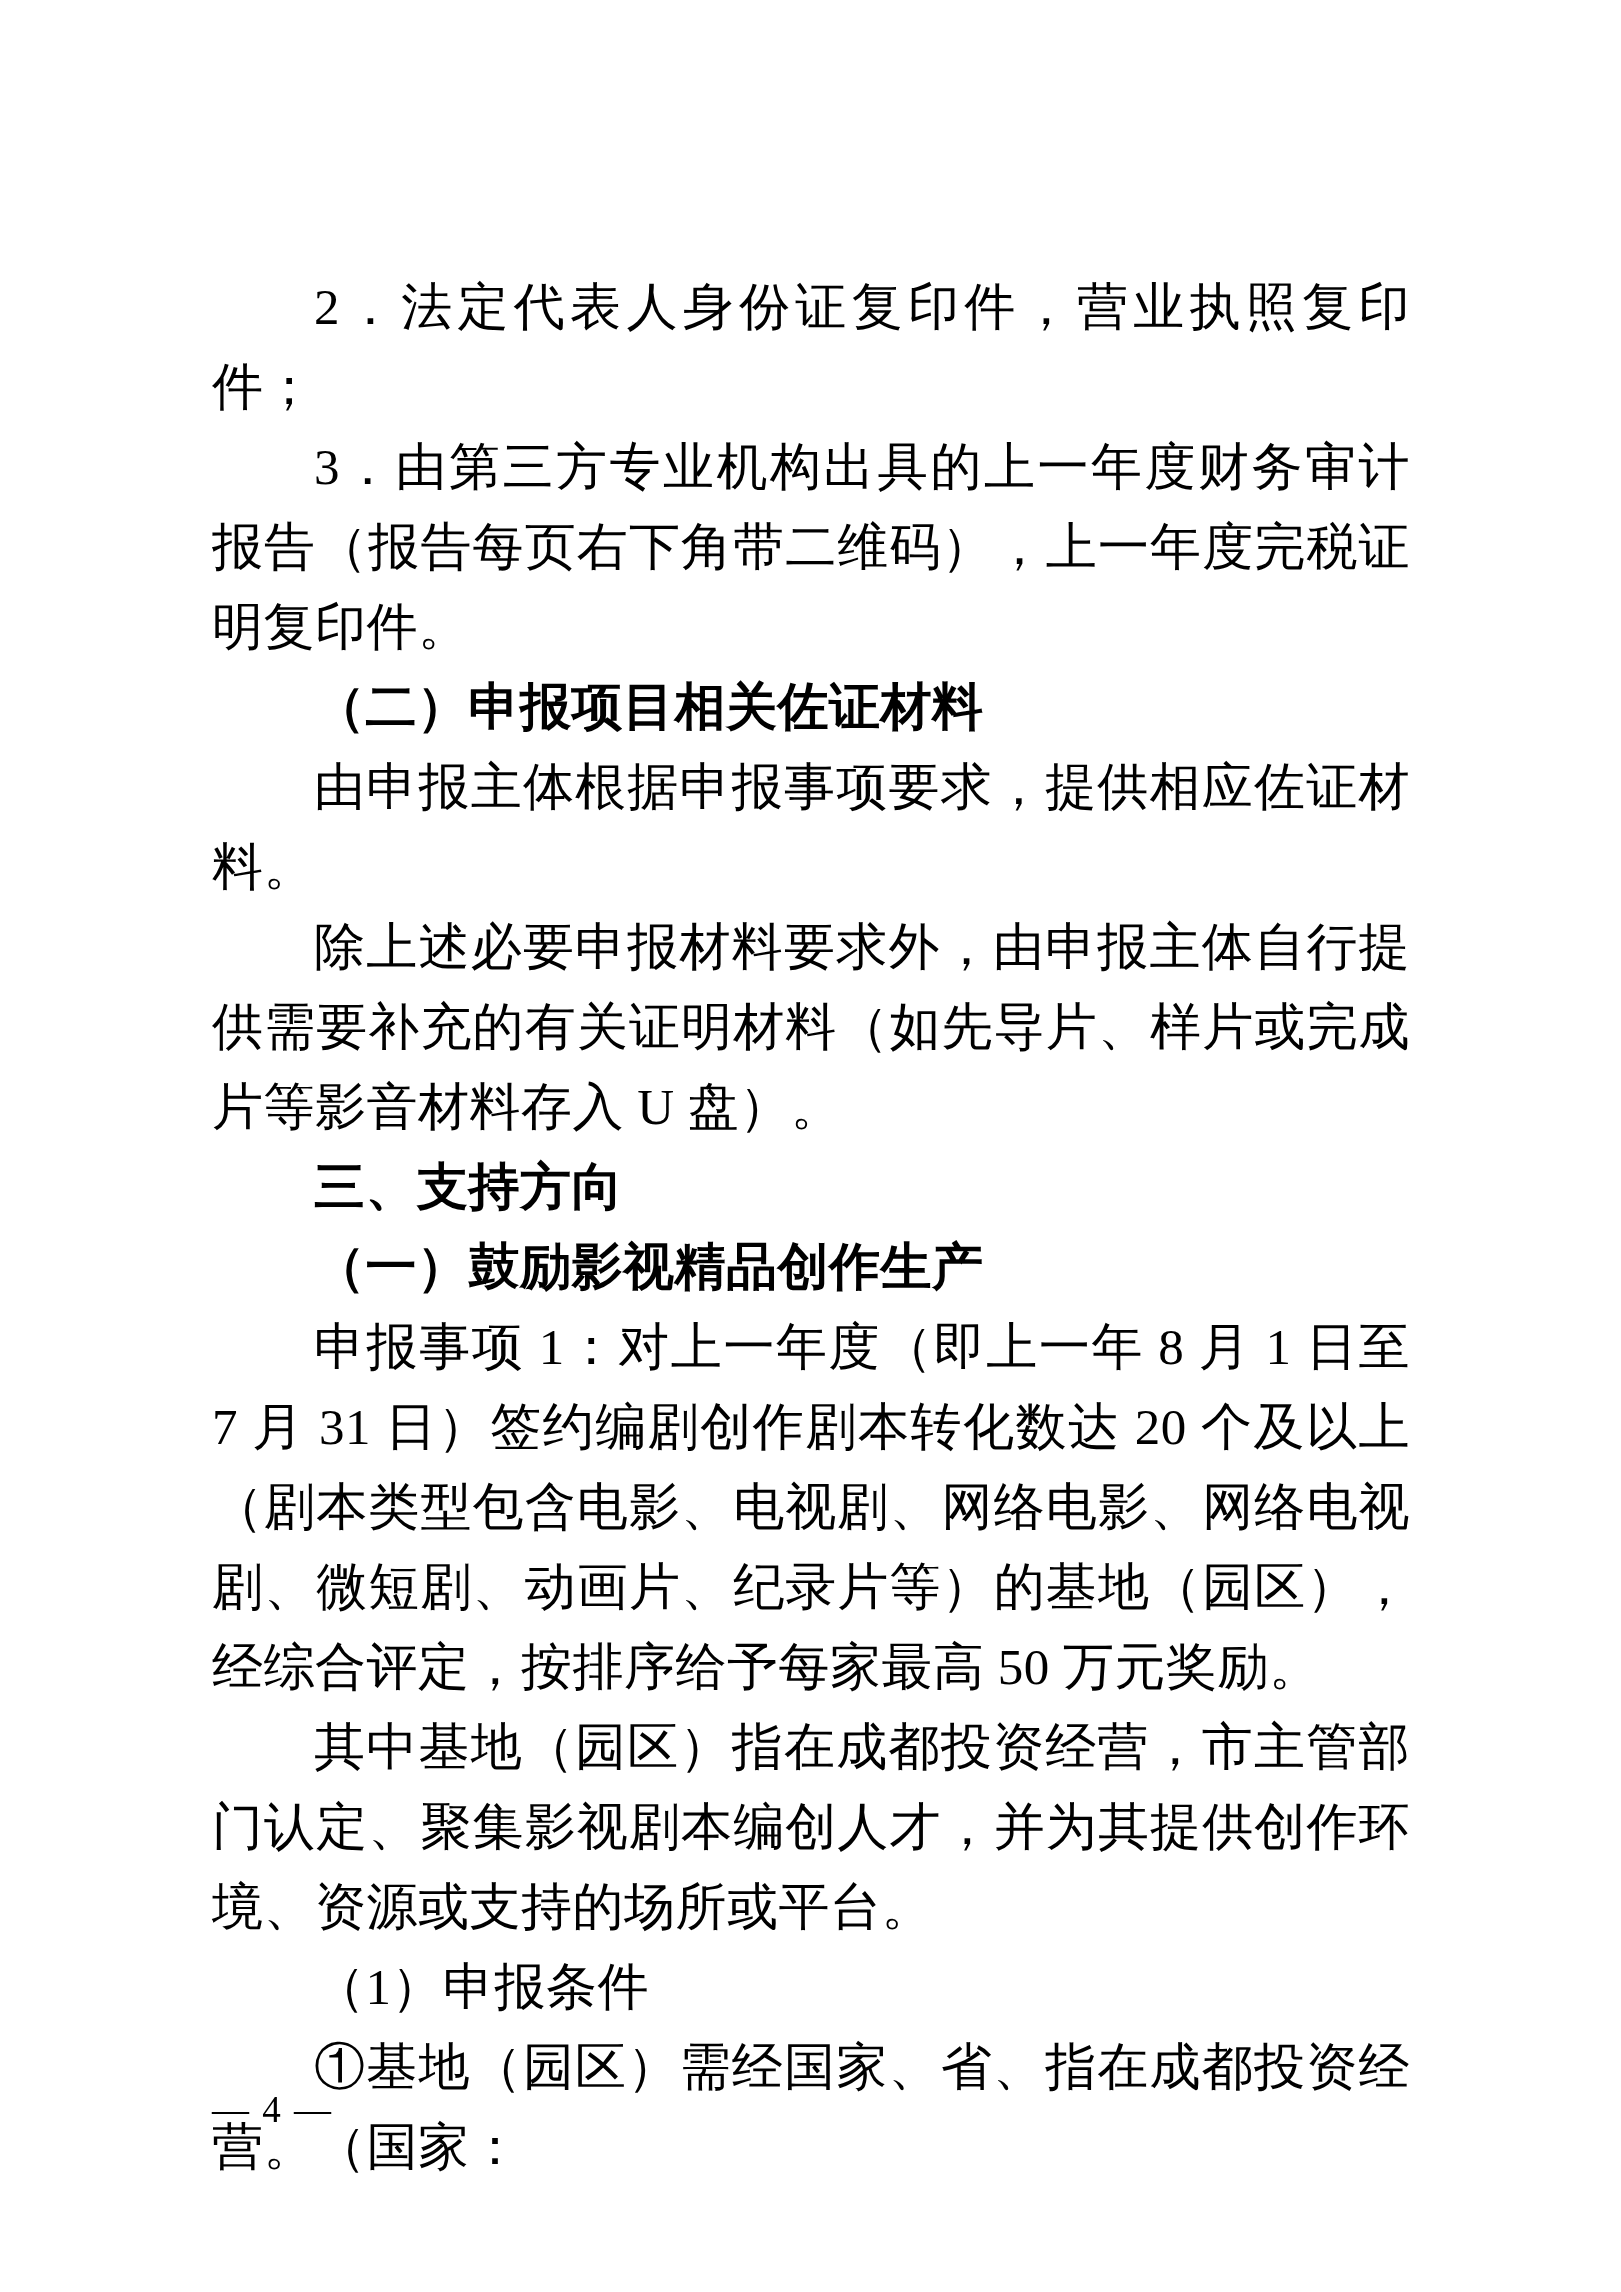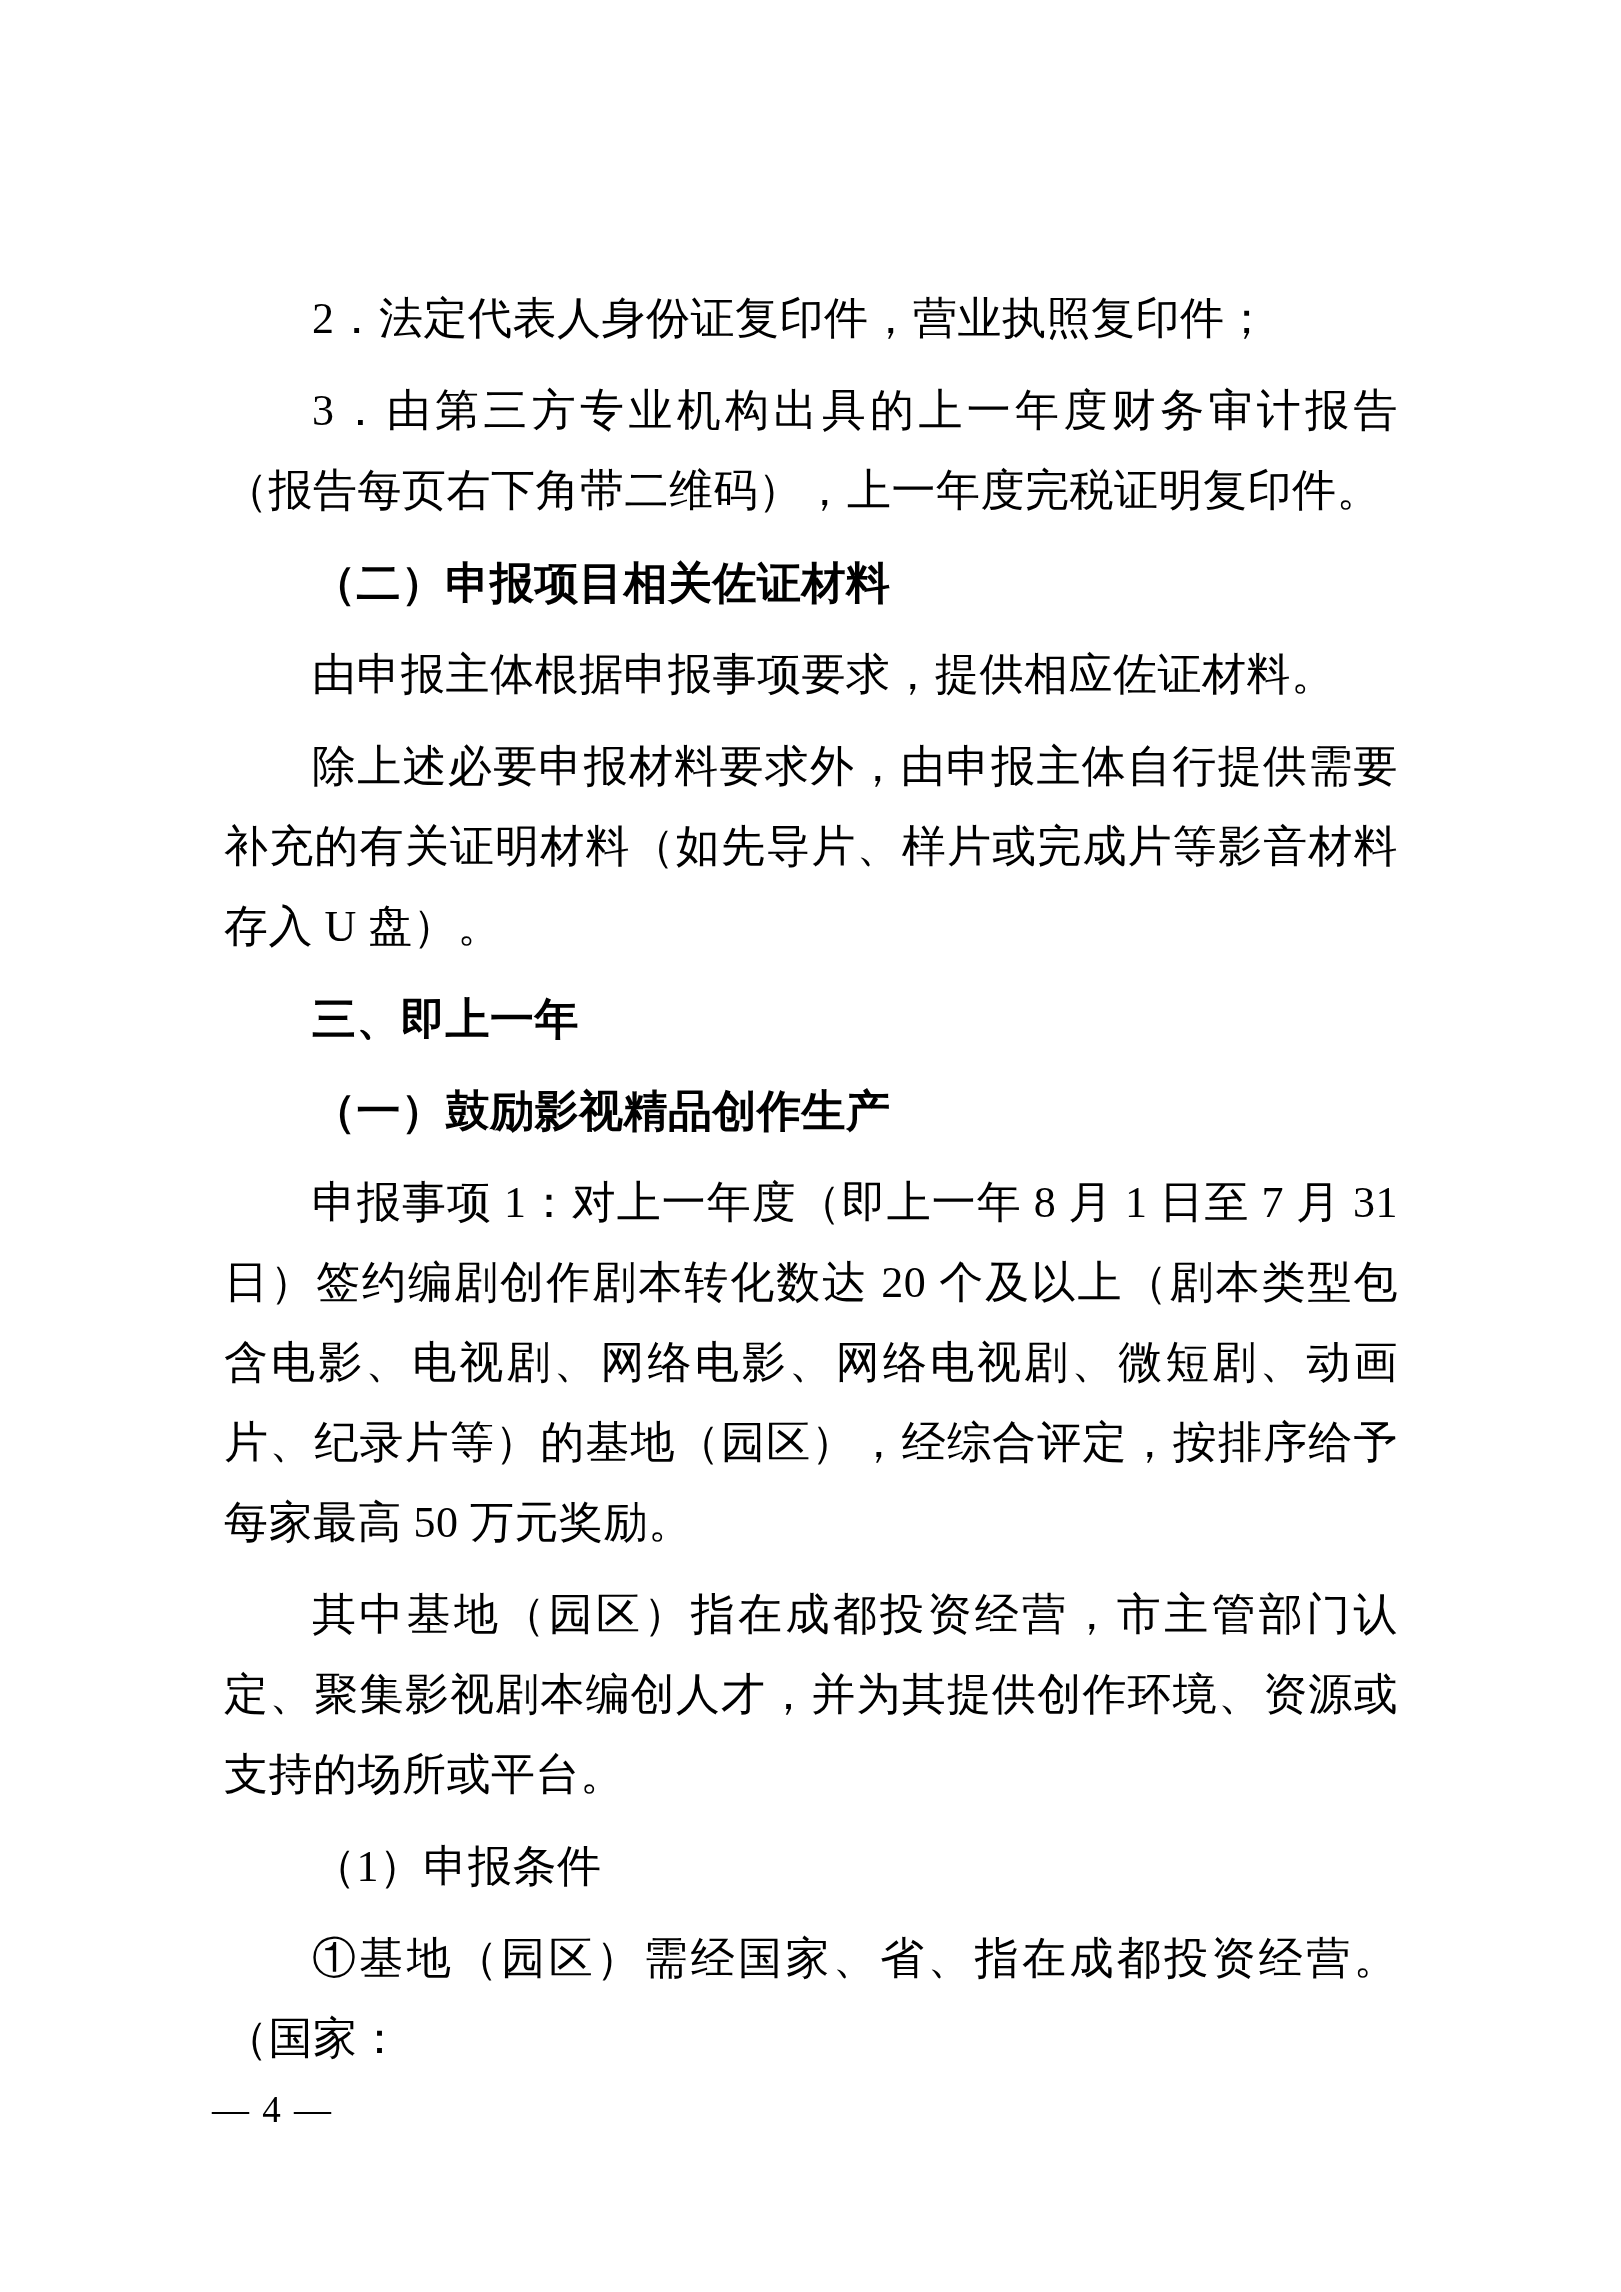--- a/index.html
+++ b/index.html
@@ -23,22 +23,22 @@
     height: 2293px;
     background: #ffffff;
   }
   .content {
     position: absolute;
     left: 212px;
     top: 267px;
     width: 1198px;
   }
   .para {
-    margin: 12px;
-    font-size: 44px;
+    margin: 0;
+    font-size: 51px;
     line-height: 80px;
     text-align: justify;
     text-indent: 2em;
     letter-spacing: 0.5px;
     word-break: break-all;
   }
   
   .kaiti-heading {
     font-family: Liberation Sans, sans-serif;
     font-weight: 600;
@@ -66,21 +66,21 @@
 <body>
 
 <div class="page">
 
   <div class="content">
     <p class="para">2．法定代表人身份证复印件，营业执照复印件；</p>
     <p class="para">3．由第三方专业机构出具的上一年度财务审计报告（报告每页右下角带二维码），上一年度完税证明复印件。</p>
     <p class="para kaiti-heading">（二）申报项目相关佐证材料</p>
     <p class="para">由申报主体根据申报事项要求，提供相应佐证材料。</p>
     <p class="para">除上述必要申报材料要求外，由申报主体自行提供需要补充的有关证明材料（如先导片、样片或完成片等影音材料存入 U 盘）。</p>
-    <p class="para hei-heading">三、即上一年</p>
+    <p class="para hei-heading">三、支持方向</p>
     <p class="para kaiti-heading">（一）鼓励影视精品创作生产</p>
     <p class="para">申报事项 1：对上一年度（即上一年 8 月 1 日至 7 月 31 日）签约编剧创作剧本转化数达 20 个及以上（剧本类型包含电影、电视剧、网络电影、网络电视剧、微短剧、动画片、纪录片等）的基地（园区），经综合评定，按排序给予每家最高 50 万元奖励。</p>
     <p class="para">其中基地（园区）指在成都投资经营，市主管部门认定、聚集影视剧本编创人才，并为其提供创作环境、资源或支持的场所或平台。</p>
     <p class="para">（1）申报条件</p>
     <p class="para">①基地（园区）需经国家、省、指在成都投资经营。（国家：</p>
   </div>
 
   <div class="footer">— 4 —</div>
 
 </div>

